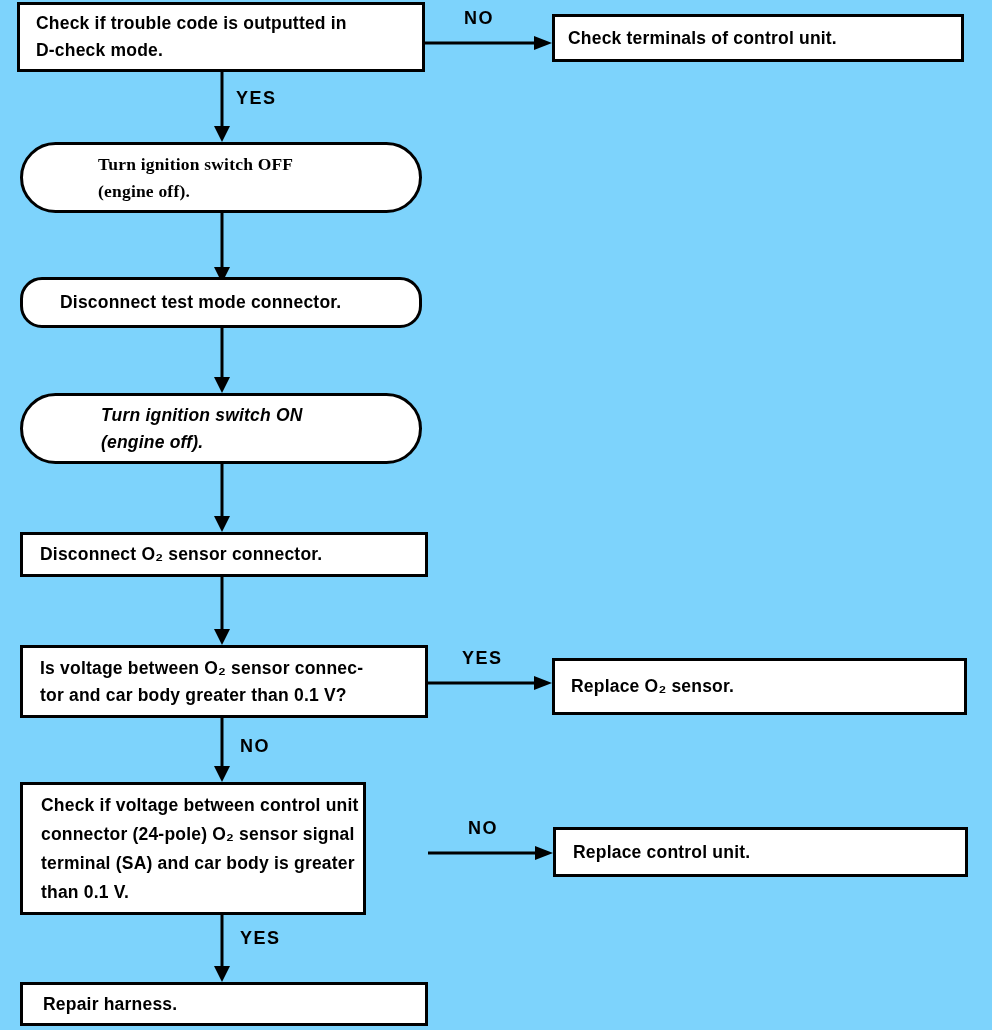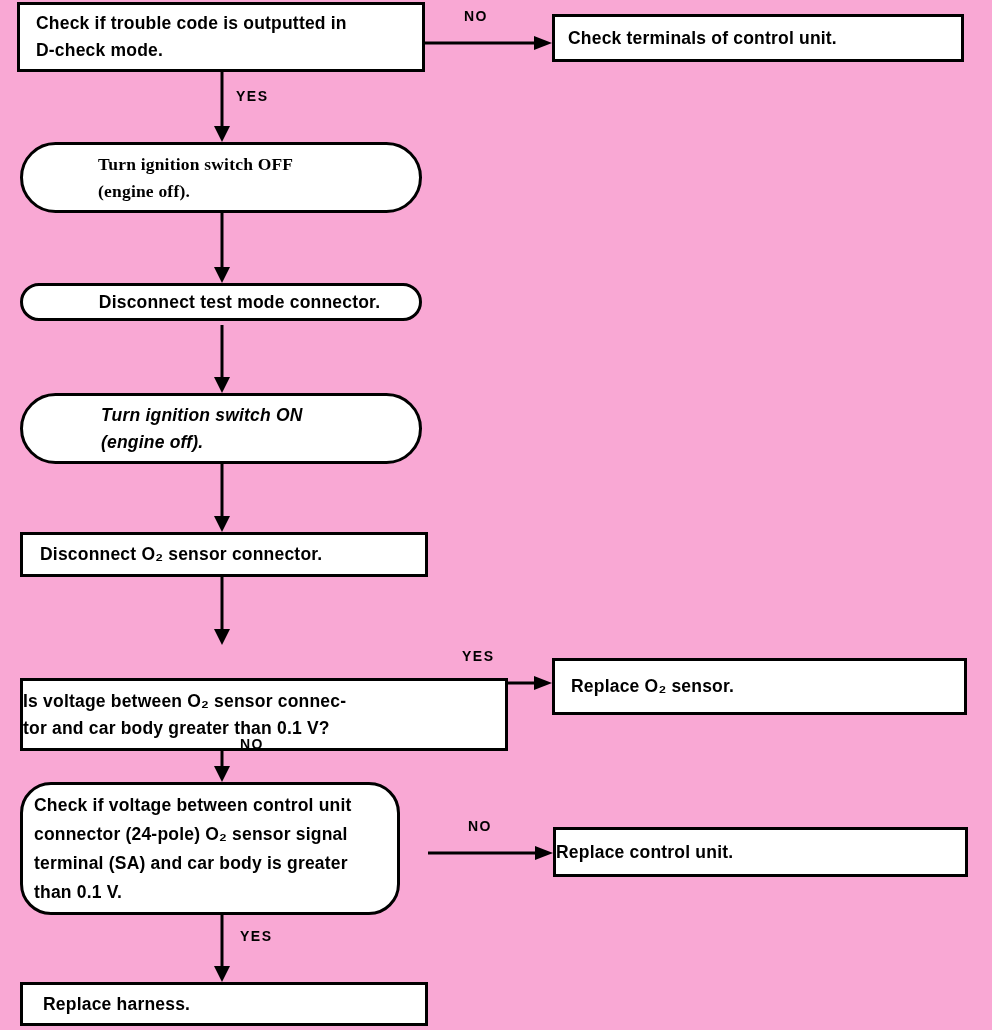--- a/index.html
+++ b/index.html
@@ -1,43 +1,43 @@
 <!DOCTYPE html>
 <html><head>
 <meta charset="utf-8">
 <title>Flowchart</title>
 <style>
   html, body { margin:0; padding:0; background:#ffffff; }
   .canvas {
-    position:relative; width:992px; height:1030px; background:#f9a8d4;
+    position:relative; width:992px; height:1030px; background:#7dd3fc;
     font-family:"Liberation Sans","DejaVu Sans",sans-serif; color:#000;
     overflow:hidden;
   }
   .connectors { position:absolute; left:0; top:0; width:992px; height:1030px; pointer-events:none; }
   .node {
     position:absolute; box-sizing:border-box; border:3px solid #000; background:#fff;
     display:flex; flex-direction:column; justify-content:center;
     font-size:17.5px; font-weight:bold; line-height:27px; letter-spacing:0.2px;
     white-space:pre-line;
   }
   .stadium { border-radius:36px; }
   .edge-label {
-    position:absolute; font-size:14px; font-weight:bold; letter-spacing:1.5px;
+    position:absolute; font-size:18px; font-weight:bold; letter-spacing:1.5px;
   }
   
   .n-check-trouble   { left:17px;  top:2px;   width:408px; height:70px;  padding-left:16px; }
   .n-check-terminals { left:552px; top:14px;  width:412px; height:48px;  padding-left:13px; }
   .n-ignition-off    { left:20px;  top:142px; width:402px; height:71px;  padding-left:75px;font-family:Liberation Serif, serif; }
-  .n-test-mode       { left:20px;  top:283px; width:402px; height:38px;  padding-left:37px; border-radius:22px;text-align:center; }
+  .n-test-mode       { left:20px;  top:277px; width:402px; height:51px;  padding-left:37px; border-radius:22px; }
   .n-ignition-on     { left:20px;  top:393px; width:402px; height:71px;  padding-left:78px;font-style:italic; }
   .n-disconnect-o2   { left:20px;  top:532px; width:408px; height:45px;  padding-left:17px; }
-  .n-voltage-q       { left:20px;  top:678px; width:488px; height:73px;  }
+  .n-voltage-q       { left:20px;  top:645px; width:408px; height:73px;  padding-left:17px; }
   .n-replace-sensor  { left:552px; top:658px; width:415px; height:57px;  padding-left:16px; }
-  .n-cu-voltage      { left:20px;  top:782px; width:380px; height:133px; padding-left:11px; line-height:29px;border-radius:31px; }
-  .n-replace-cu      { left:553px; top:827px; width:415px; height:50px;  padding-left:0; }
+  .n-cu-voltage      { left:20px;  top:782px; width:346px; height:133px; padding-left:18px; line-height:29px; }
+  .n-replace-cu      { left:553px; top:827px; width:415px; height:50px;  padding-left:17px; }
   .n-repair-harness  { left:20px;  top:982px; width:408px; height:44px;  padding-left:20px; }
   
   .l-yes1 { left:236px; top:88px;  }
   .l-no1  { left:464px; top:8px;   }
   .l-yes2 { left:462px; top:648px; }
   .l-no2  { left:240px; top:736px; }
   .l-no3  { left:468px; top:818px; }
   .l-yes3 { left:240px; top:928px; }
 </style>
 </head>
@@ -106,21 +106,21 @@
   <div class="node n-disconnect-o2">Disconnect O₂ sensor connector.</div>
 
   <div class="node n-voltage-q">Is voltage between O₂ sensor connec-
 tor and car body greater than 0.1 V?</div>
 
   <div class="node n-cu-voltage">Check if voltage between control unit
 connector (24-pole) O₂ sensor signal
 terminal (SA) and car body is greater
 than 0.1 V.</div>
 
-  <div class="node n-repair-harness">Replace harness.</div>
+  <div class="node n-repair-harness">Repair harness.</div>
 
   <div class="node n-check-terminals">Check terminals of control unit.</div>
 
   <div class="node n-replace-sensor">Replace O₂ sensor.</div>
 
   <div class="node n-replace-cu">Replace control unit.</div>
 
   <div class="edge-label l-yes1">YES</div>
 
   <div class="edge-label l-no1">NO</div>

